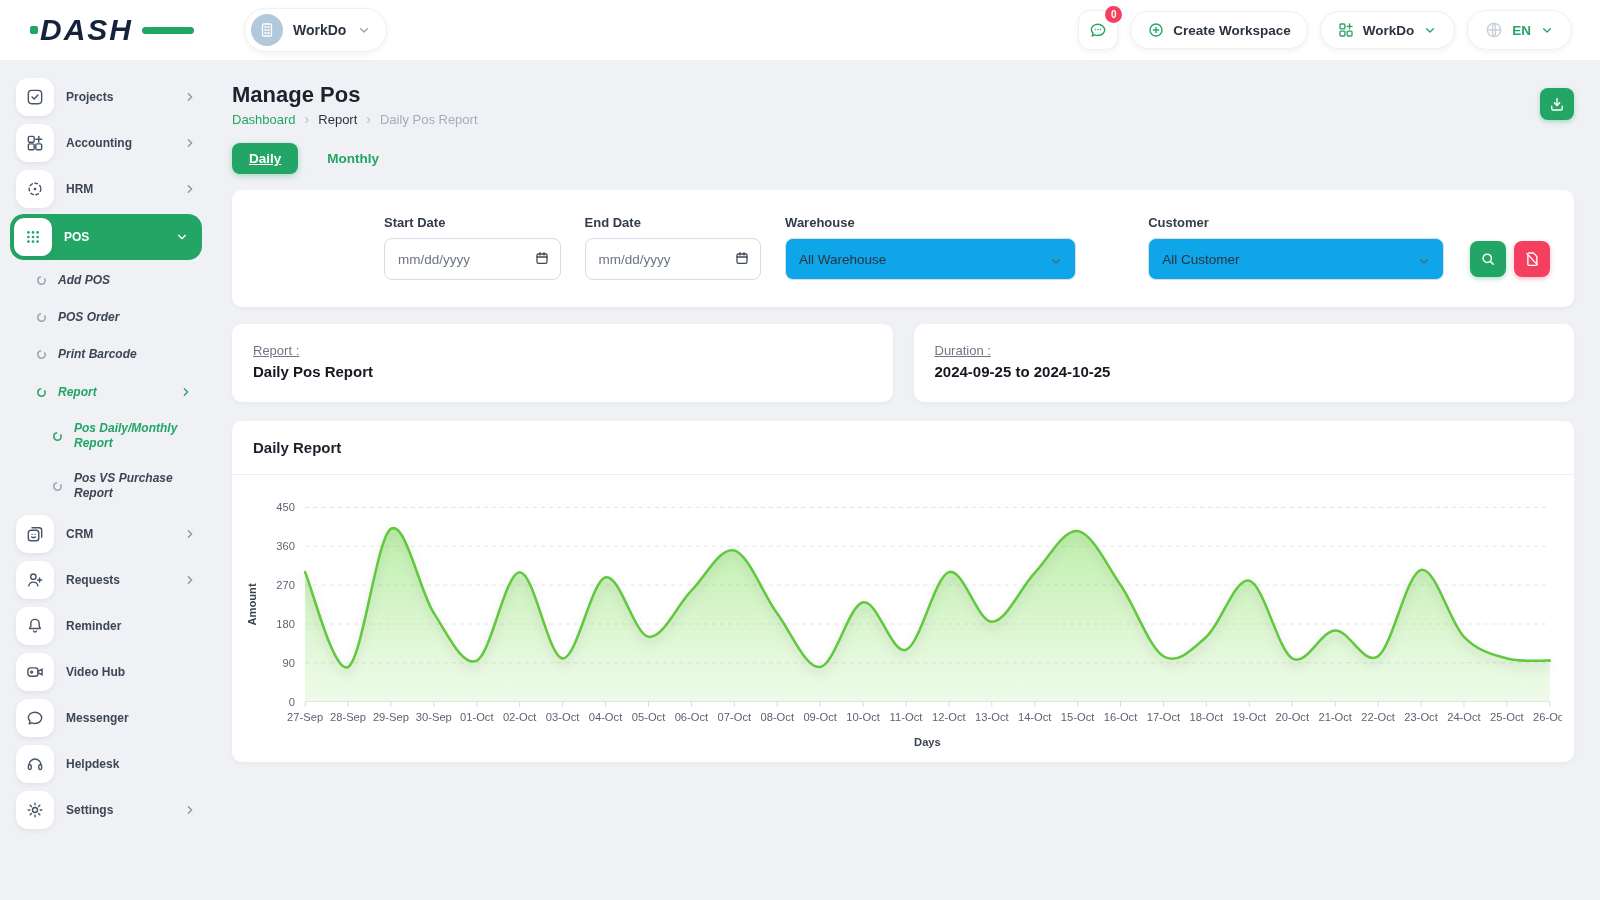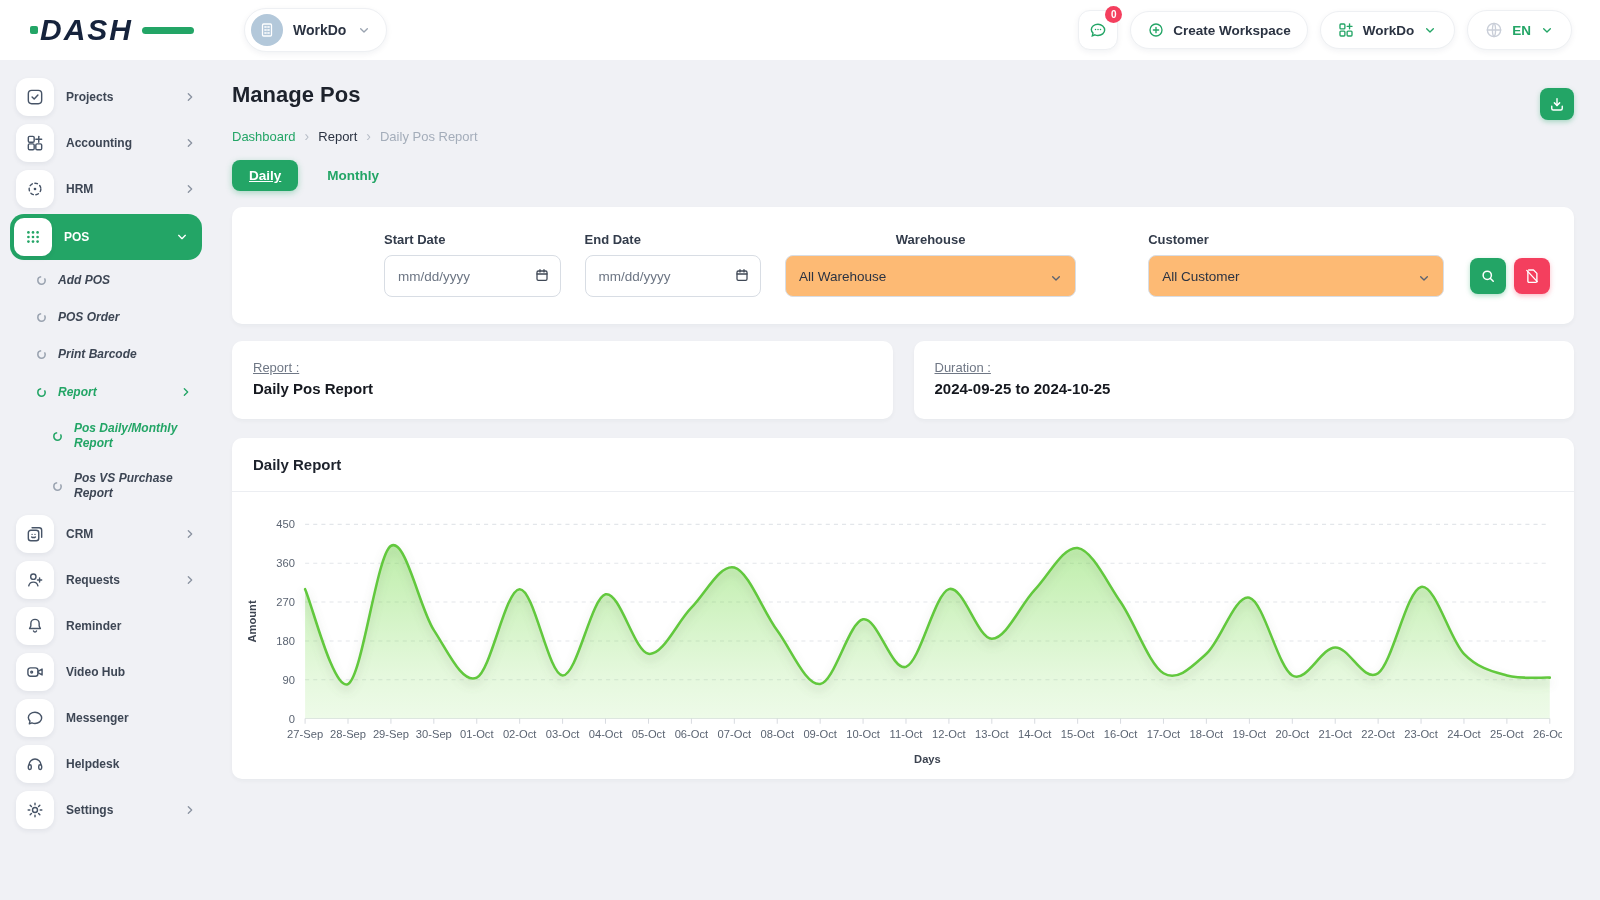--- a/index.html
+++ b/index.html
@@ -42,43 +42,43 @@
   .bullet svg { width:11px; height:11px; }
   .nav-item.lvl1 .nav-label, .nav-item.lvl2 .nav-label { margin-left:11px; font-weight:600;font-style:italic; }
   .nav-item.lvl2 .nav-label { max-width:122px; }
   .nav-item.active .nav-label { color:#23a566; }
   .nav-item.lvl1.active .nav-chevron, .nav-item.lvl1.active .bullet, .nav-item.lvl2.active .bullet { color:#23a566; }
 
   
   .main { margin-left:212px; padding:22px 26px 0 20px; }
   .page-head { display:flex; align-items:flex-start; }
   .page-title { font-size:22px; font-weight:700; color:#1d222c; }
-  .breadcrumb { margin-top:20px; font-size:13px; display:flex; align-items:center; gap:9px; }
+  .breadcrumb { margin-top:3px; font-size:13px; display:flex; align-items:center; gap:9px; }
   .bc-link { color:#23a566; cursor:pointer; }
   .bc-sep { color:#b7bdc7; font-size:14px; }
   .bc-mid { color:#2b3342; cursor:pointer; }
   .bc-cur { color:#a4adba; }
   .dl-btn { margin-left:auto; margin-top:6px; width:34px; height:32px; border-radius:8px; background:#23a566; border:none; color:#fff; display:flex; align-items:center; justify-content:center; cursor:pointer; box-shadow:0 2px 5px rgba(35,165,102,.35); }
 
   .tabs { margin-top:16px; display:flex; align-items:center; gap:12px; }
   .tab { font-size:13.5px; font-weight:700; border-radius:8px; padding:8px 17px; cursor:pointer; color:#23a566; background:transparent; border:none; font-family:inherit; }
   .tab.active { background:#23a566; color:#fff; box-shadow:0 2px 6px rgba(35,165,102,.35);text-decoration:underline; }
 
   .card { background:#fff; border-radius:10px; box-shadow:0 2px 4px rgba(30,41,59,.04); }
 
   .filter-card { margin-top:16px; padding:25px 24px 27px 24px; }
   .filter-row { display:flex; align-items:flex-end; gap:24px; padding-left:128px; }
   .field { display:flex; flex-direction:column; }
   .field-label { font-size:13px; font-weight:600; color:#333c4b; margin-bottom:8px; }
-  .f-date { width:185px; } .f-wh { width:305px;text-align:center; } .f-cust { width:310px;margin-left:48px; }
+  .f-date { width:185px; } .f-wh { width:305px; } .f-cust { width:310px;margin-left:48px; }
   .input-wrap { position:relative; }
   .text-input { width:100%; height:42px; border:1px solid #d8dde4; border-radius:8px; padding:0 36px 0 13px; font-size:13.5px; color:#333; font-family:inherit; background:#fff; }
   .text-input::placeholder { color:#6d7684; }
   .input-ic { position:absolute; right:11px; top:12px; color:#3f4856; pointer-events:none; }
-  .select-box { position:relative; height:42px; border:1px solid #d8dde4; border-radius:8px; background:#fdba74; display:flex; align-items:center; padding:0 34px 0 13px; font-size:13.5px; color:#2b3342; cursor:pointer; }
+  .select-box { position:relative; height:42px; border:1px solid #d8dde4; border-radius:8px; background:#0ea5e9; display:flex; align-items:center; padding:0 34px 0 13px; font-size:13.5px; color:#2b3342; cursor:pointer; }
   .select-box .input-ic { top:14px; color:#5a6270; }
   .filter-btns { display:flex; gap:8px; margin-left:2px; }
   .sq-btn { width:36px; height:36px; border-radius:8px; border:none; color:#fff; display:flex; align-items:center; justify-content:center; cursor:pointer; margin-bottom:3px; }
   .btn-search { background:#23a566; box-shadow:0 2px 5px rgba(35,165,102,.35); }
   .btn-clear { background:#f43f5e; box-shadow:0 2px 5px rgba(244,63,94,.35); }
 
   .info-row { margin-top:17px; display:grid; grid-template-columns:1fr 1fr; gap:21px; }
   .info-card { padding:19px 21px 22px 21px; }
   .info-label { font-size:13px; color:#6f7785;text-decoration:underline; }
   .info-value { margin-top:5px; font-size:15px; font-weight:700; color:#15181f; }

